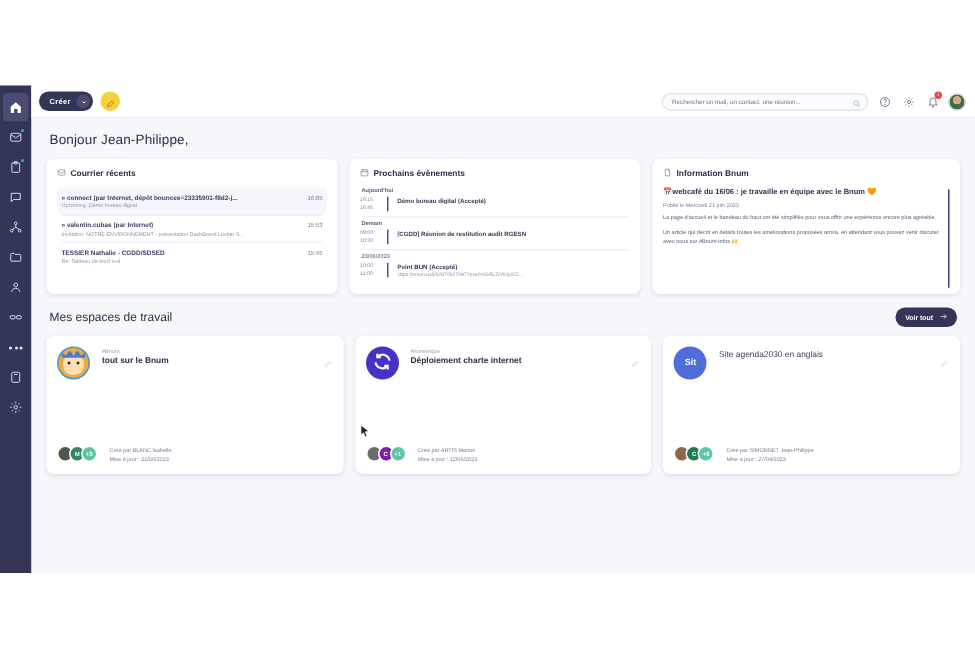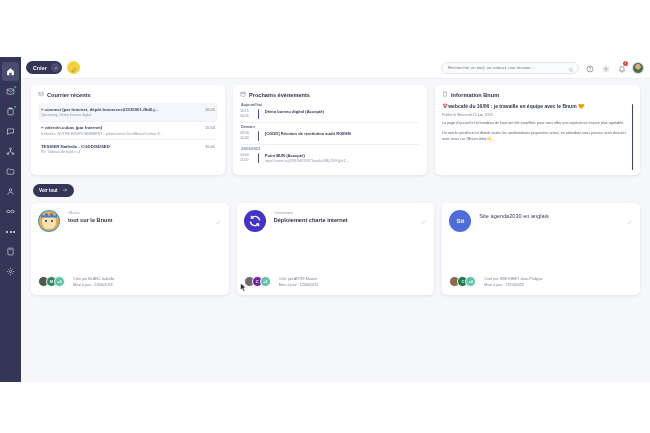--- a/index.html
+++ b/index.html
@@ -333,20 +333,21 @@
                 <path d="M10 20a2 2 0 0 0 4 0"></path>
               </svg>
         </span>
         <span class="tb-badge">1</span>
       </div>
       <div class="avatar-top"></div>
     </div>
 
     <div class="content">
 
+      <div class="greeting">Bonjour Jean-Philippe,</div>
 
       <div class="row-cards">
 
         <div class="card card-mail">
           <div class="card-title">
             <span>
               <svg viewBox="0 0 24 24">
                     <rect x="3" y="5" width="18" height="14" rx="2"></rect>
                     <path d="M3 8l9 6 9-6"></path>
                   </svg>
@@ -446,20 +447,21 @@
             <div class="info-scroll"></div>
             <div class="info-head">📅webcafé du 16/06 : je travaille en équipe avec le Bnum 🧡</div>
             <div class="info-date">Publié le Mercredi 21 juin 2023</div>
             <div class="info-p">La page d'accueil et le bandeau du haut ont été simplifiés pour vous offrir une expérience encore plus agréable.</div>
             <div class="info-p">Un article qui décrit en détails toutes les améliorations proposées arriva, en attendant vous pouvez venir discuter avec nous sur #Bnum-infos 🙌</div>
           </div>
         </div>
       </div>
 
       <div class="ws-head">
+        <div class="ws-title">Mes espaces de travail</div>
         <div class="see-all">
           <span>Voir tout</span>
           <span>
             <svg viewBox="0 0 24 24">
                   <path d="M4 12h15M13 6l6 6-6 6"></path>
                 </svg>
           </span>
         </div>
       </div>
 

